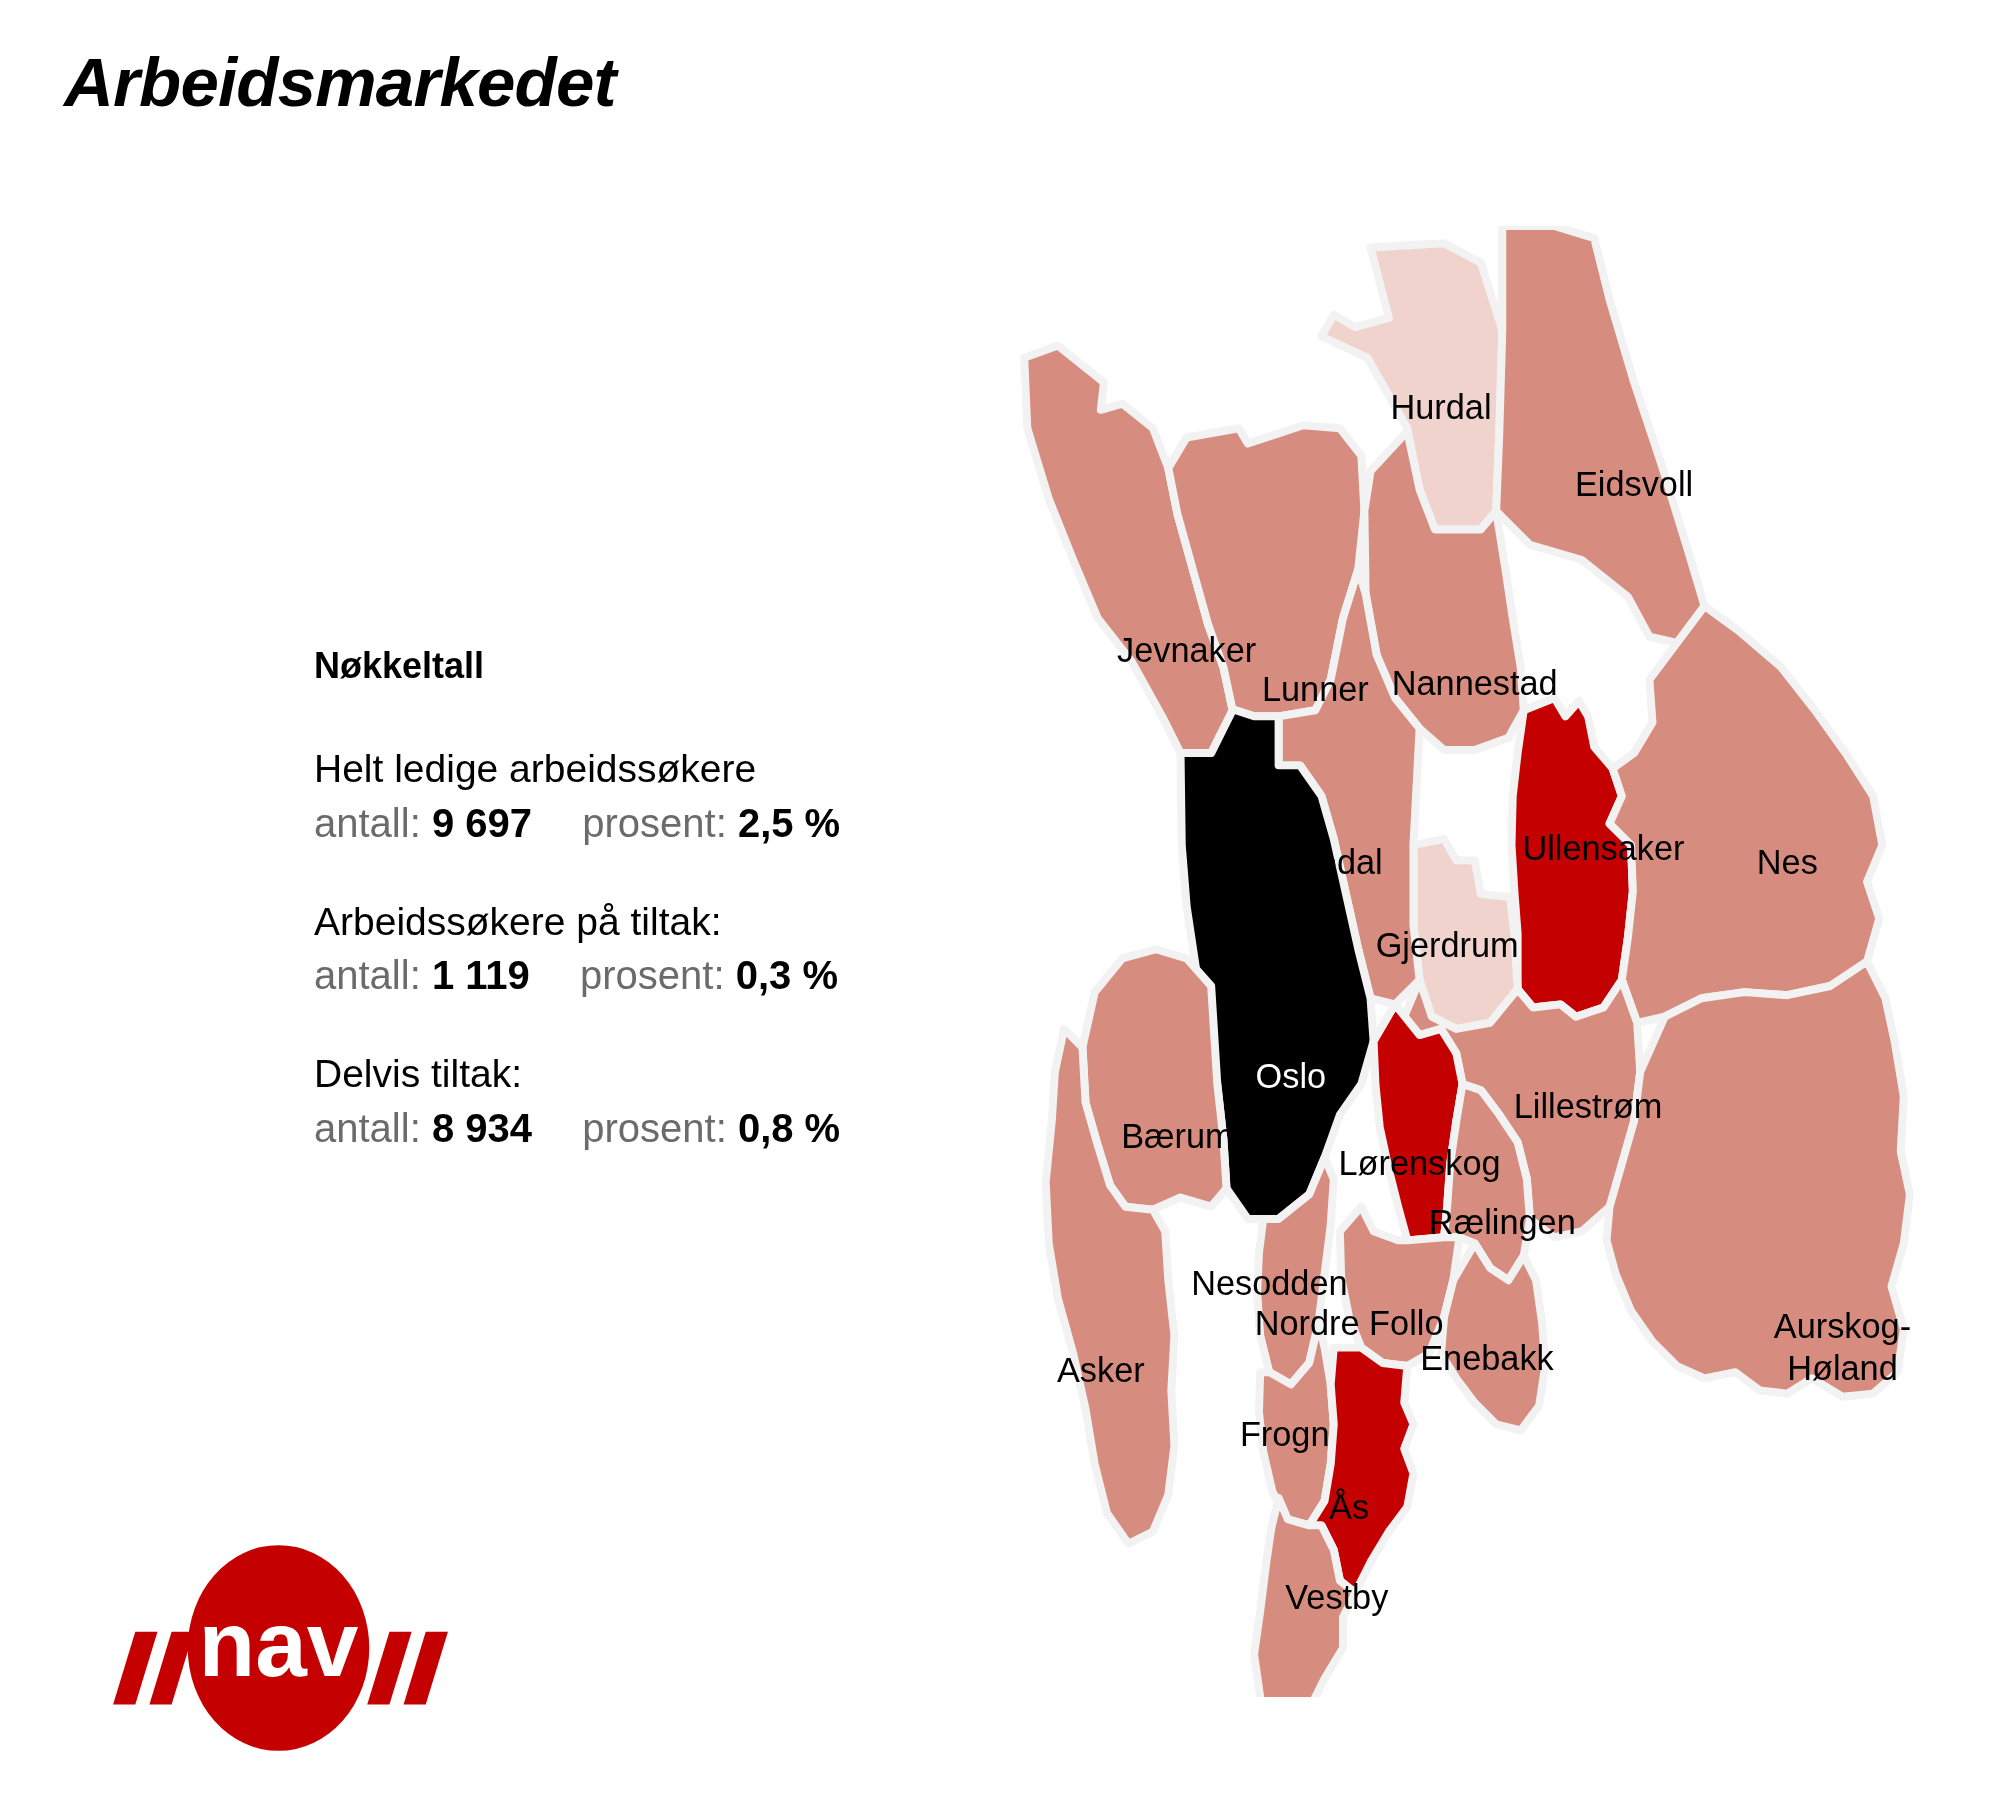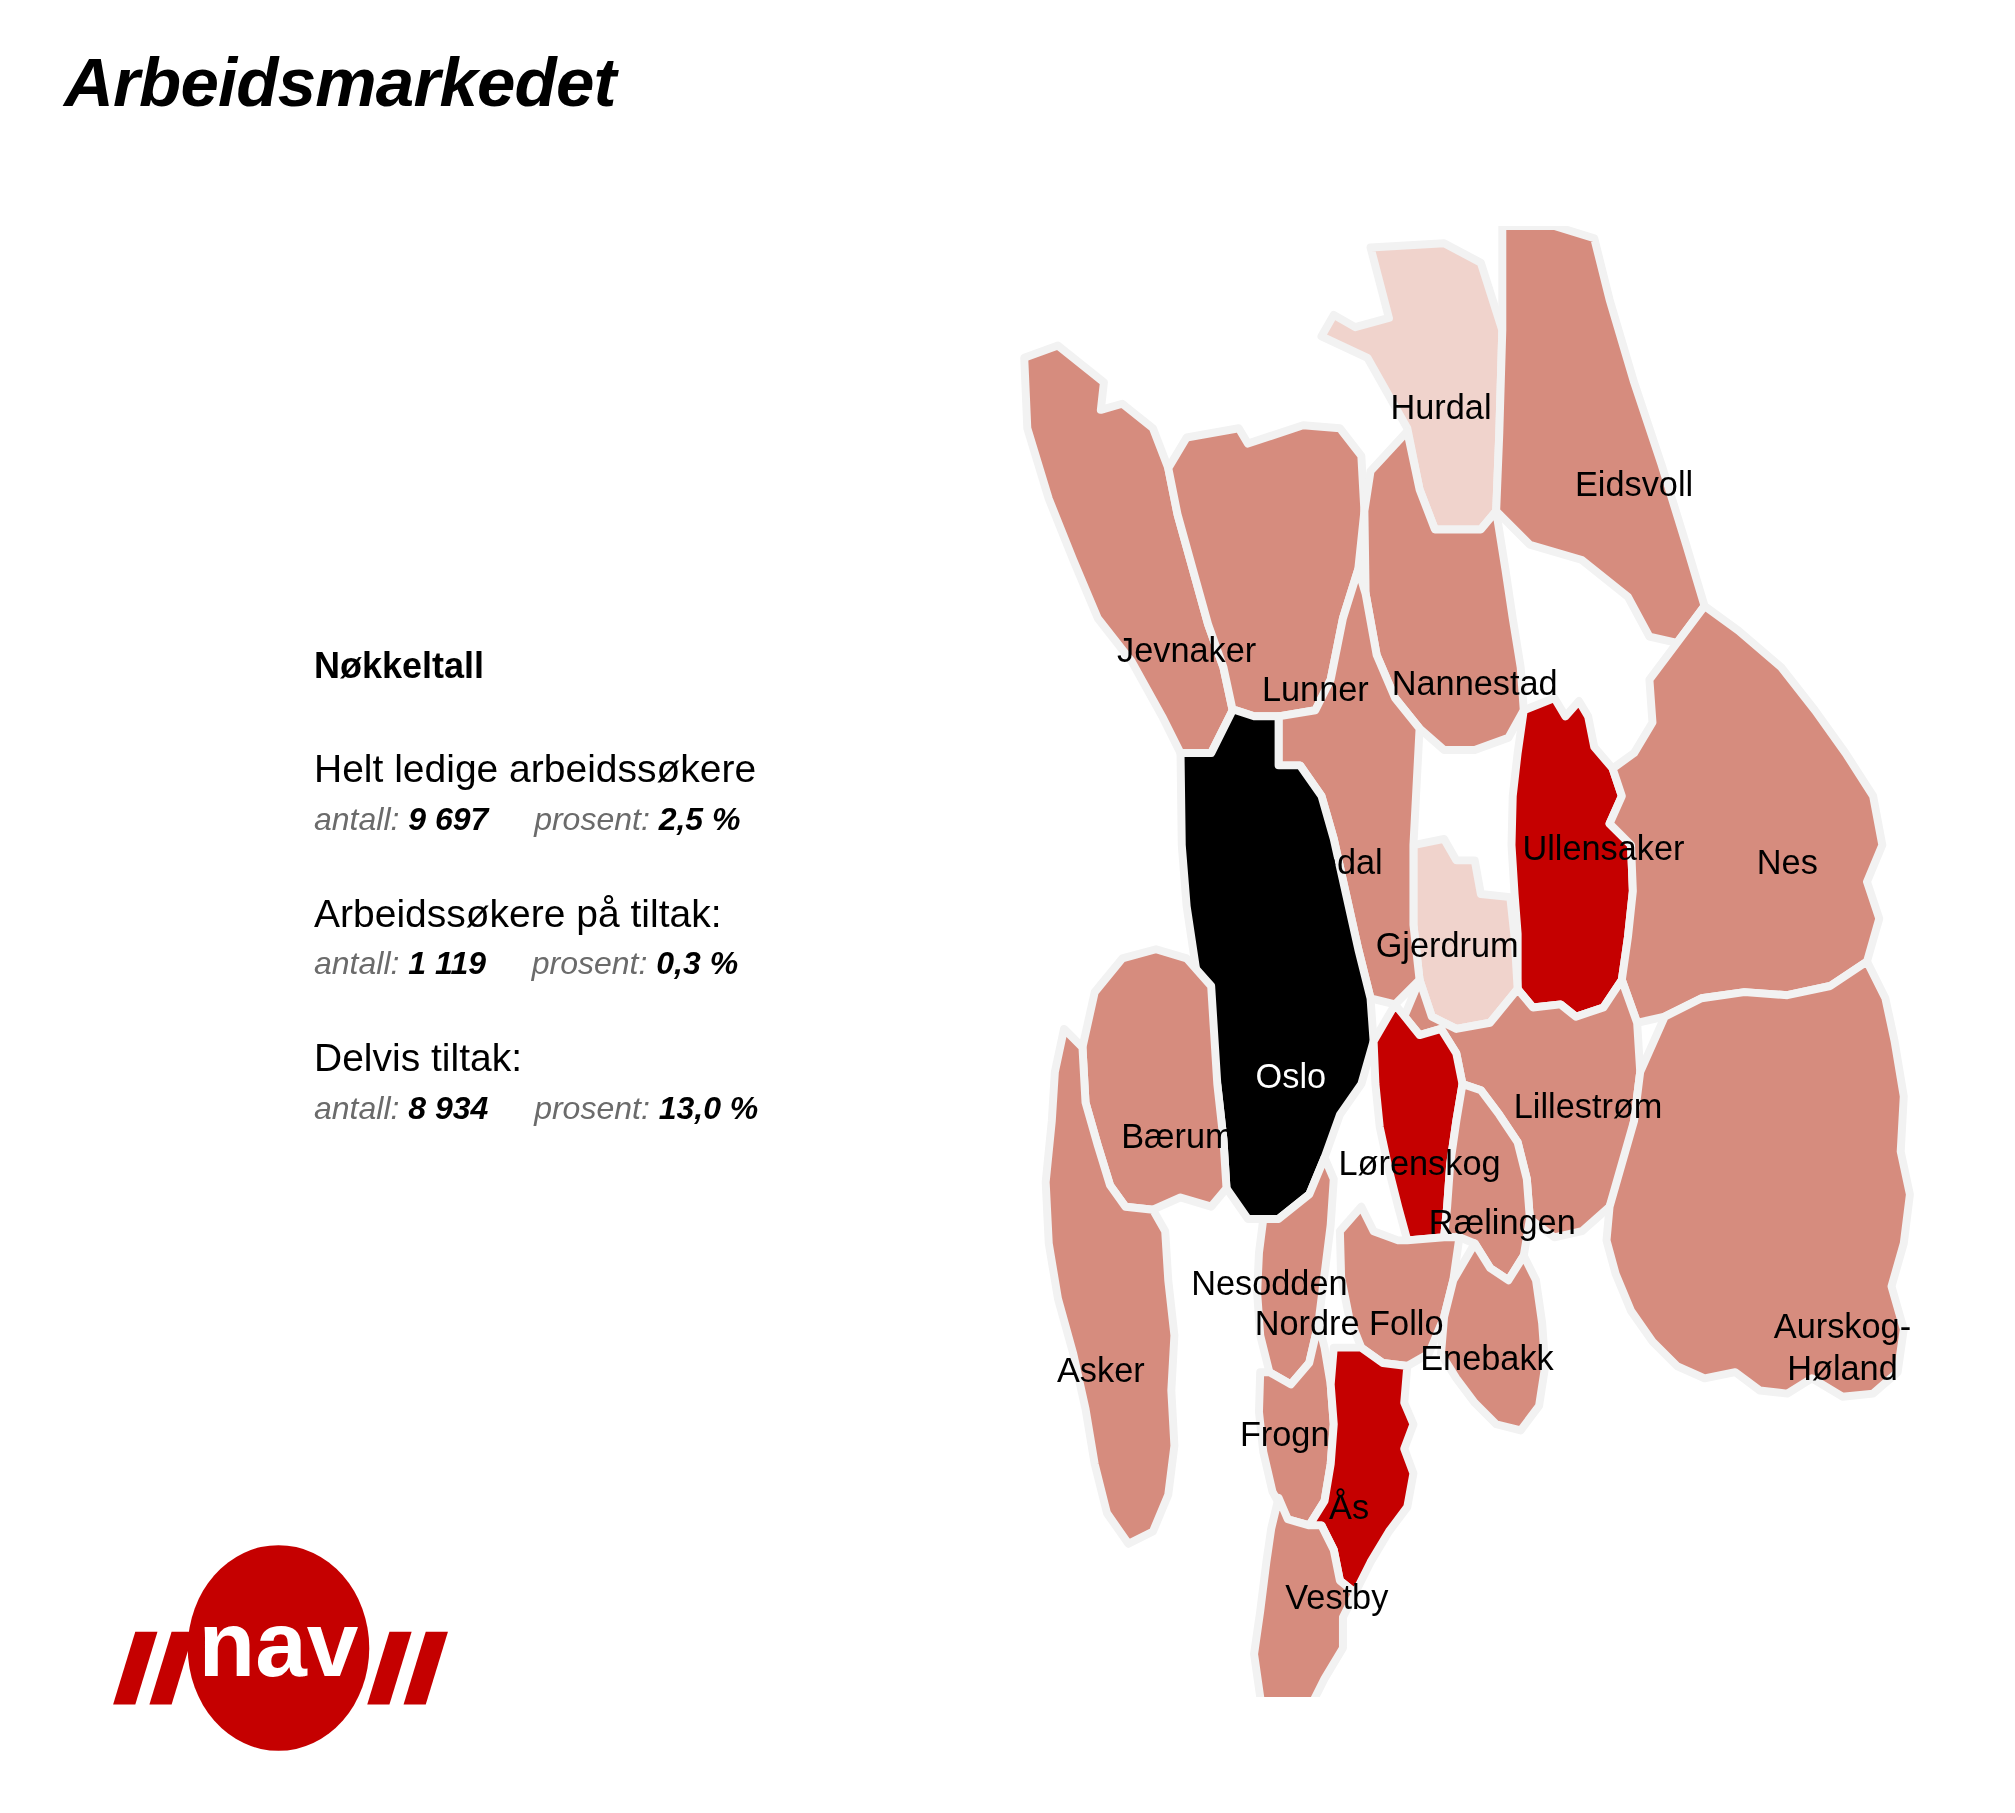--- a/index.html
+++ b/index.html
@@ -9,21 +9,21 @@
   
   #title{position:absolute;left:64px;top:38px;width:1370px;
          font-size:69px;font-weight:700;line-height:1.30;letter-spacing:-0.8px;}
   #title div{white-space:nowrap;font-style:italic;}
 
   
   #keyfigs{position:absolute;left:314px;top:645px;width:645px;text-align:left;}
   #keyfigs .kf-title{font-size:36px;font-weight:700;margin-bottom:60px;}
   .kf-block{margin-bottom:54px;}
   .kf-label{font-size:39px;font-weight:400;margin-bottom:8.9px;line-height:1.15;}
-  .kf-row{font-size:32px;white-space:nowrap;font-style:italic;}
+  .kf-row{font-size:40px;white-space:nowrap;}
   .kf-row .mut{color:#6b6b6b;font-weight:400;}
   .kf-row .val{font-weight:700;color:#000;}
   .kf-gap{display:inline-block;width:28px;}
 
   
   #map{position:absolute;left:927px;top:226px;width:1169px;height:1471px;}
   #map svg{width:100%;height:100%;display:block;}
   .muni{stroke:#f2f2f2;stroke-width:13;stroke-linejoin:round;}
   .mlabel{font-family:"Liberation Sans",sans-serif;font-size:56px;
           fill:#000;text-anchor:middle;dominant-baseline:middle;}
@@ -64,21 +64,21 @@
     </div>
   </div>
 
   <div class="kf-block">
     <div class="kf-label">Delvis tiltak:</div>
     <div class="kf-row">
       <span class="mut">antall:</span>
       <span class="val">8 934</span>
       <span class="kf-gap"></span>
       <span class="mut">prosent:</span>
-      <span class="val">13,0 %</span>
+      <span class="val">0,8 %</span>
     </div>
   </div>
 </div>
 
 <div id="map">
 <svg viewBox="0 0 1700 2400" preserveAspectRatio="xMidYMid meet">
   <g id="muni-shapes">
 
     <path class="muni" fill="#F0D3CC" d="M620 35 L650 150 L595 165 L560 145 L540 180 L615 215 L680 330 L700 430 L725 495 L800 495 L825 465 L830 340 L835 170 L800 60 L740 28 Z"></path>
 

